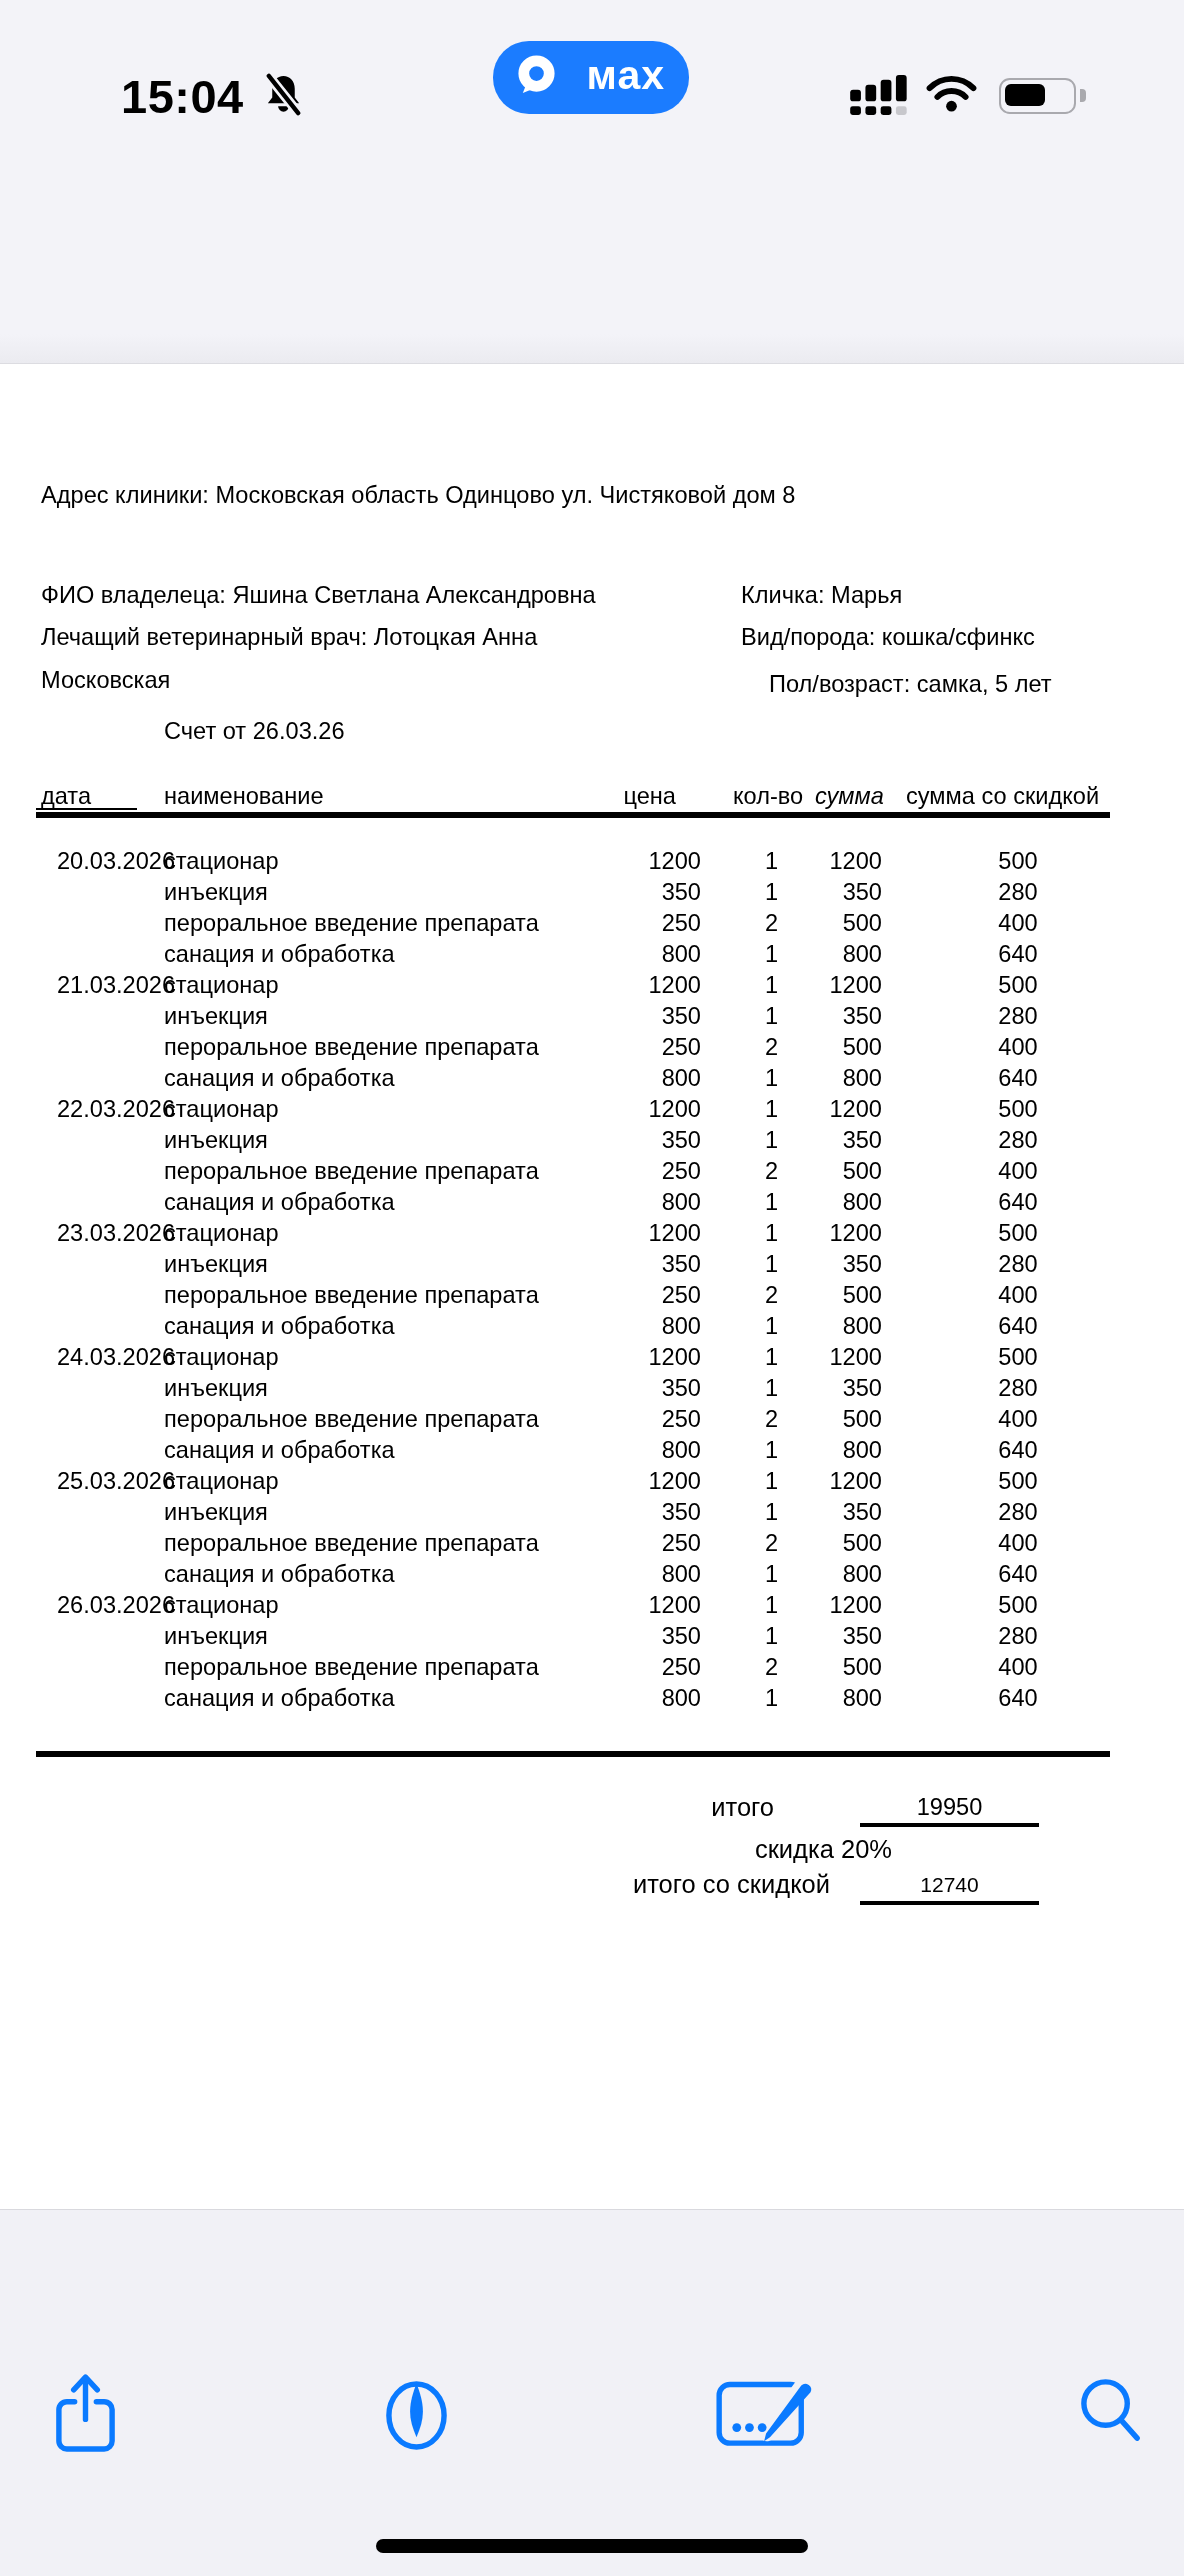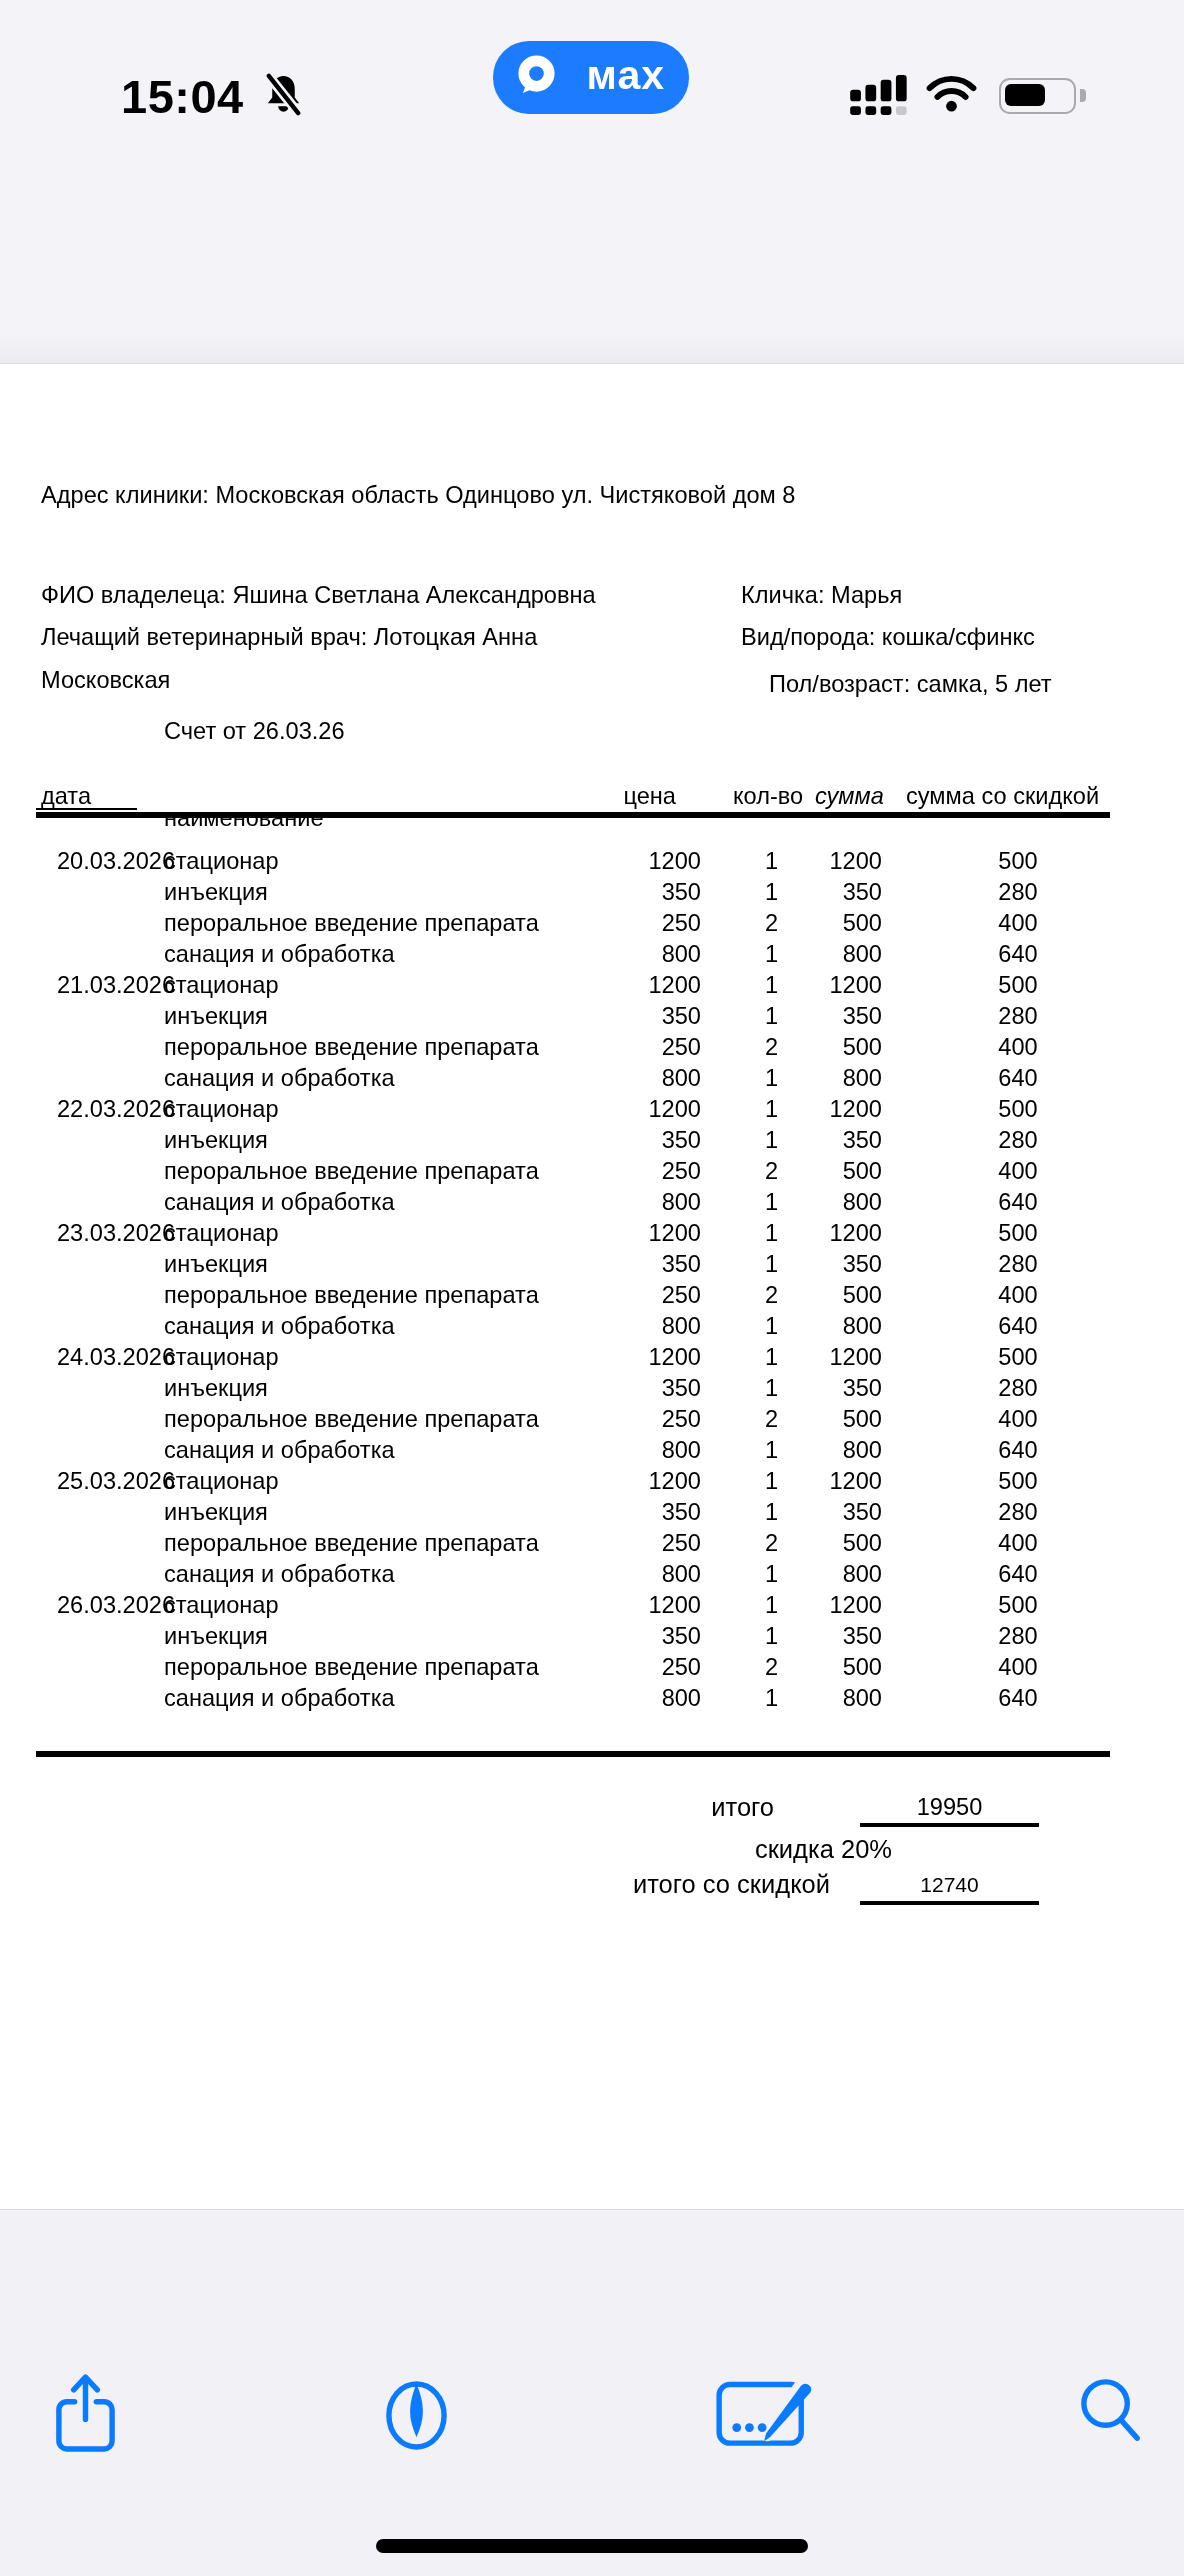--- a/index.html
+++ b/index.html
@@ -136,21 +136,21 @@
 
     <span class="doc-line" style="left:41px; top:259px;">Лечащий ветеринарный врач: Лотоцкая Анна</span>
     <span class="doc-line" style="left:741px; top:259px;">Вид/порода: кошка/сфинкс</span>
 
     <span class="doc-line" style="left:41px; top:302px;">Московская</span>
     <span class="doc-line" style="left:741px; top:306px;margin-left:28px;">Пол/возраст: самка, 5 лет</span>
 
     <span class="doc-line" style="left:164px; top:353px;">Счет от 26.03.26</span>
 
     <span class="tbl-header" style="left:41px;  top:418px;">дата</span>
-    <span class="tbl-header" style="left:164px; top:418px;margin-top:22px;">наименование</span>
+    <span class="tbl-header" style="left:164px; top:418px;">наименование</span>
     <span class="tbl-header" style="left:580px; top:418px; width:96px; text-align:right;">цена</span>
     <span class="tbl-header" style="left:733px; top:418px;">кол-во</span>
     <span class="tbl-header" style="left:815px; top:418px;font-style:italic;">сумма</span>
     <span class="tbl-header" style="left:906px; top:418px;">сумма со скидкой</span>
 
     <span class="rule" style="left:36px; top:444px; width:101px; height:2px;"></span>
     <span class="rule" style="left:36px; top:448px; width:1074px; height:5.9px;"></span>
 
     <div class="inv-rows" id="invoice-rows">
         <div class="inv-row">

